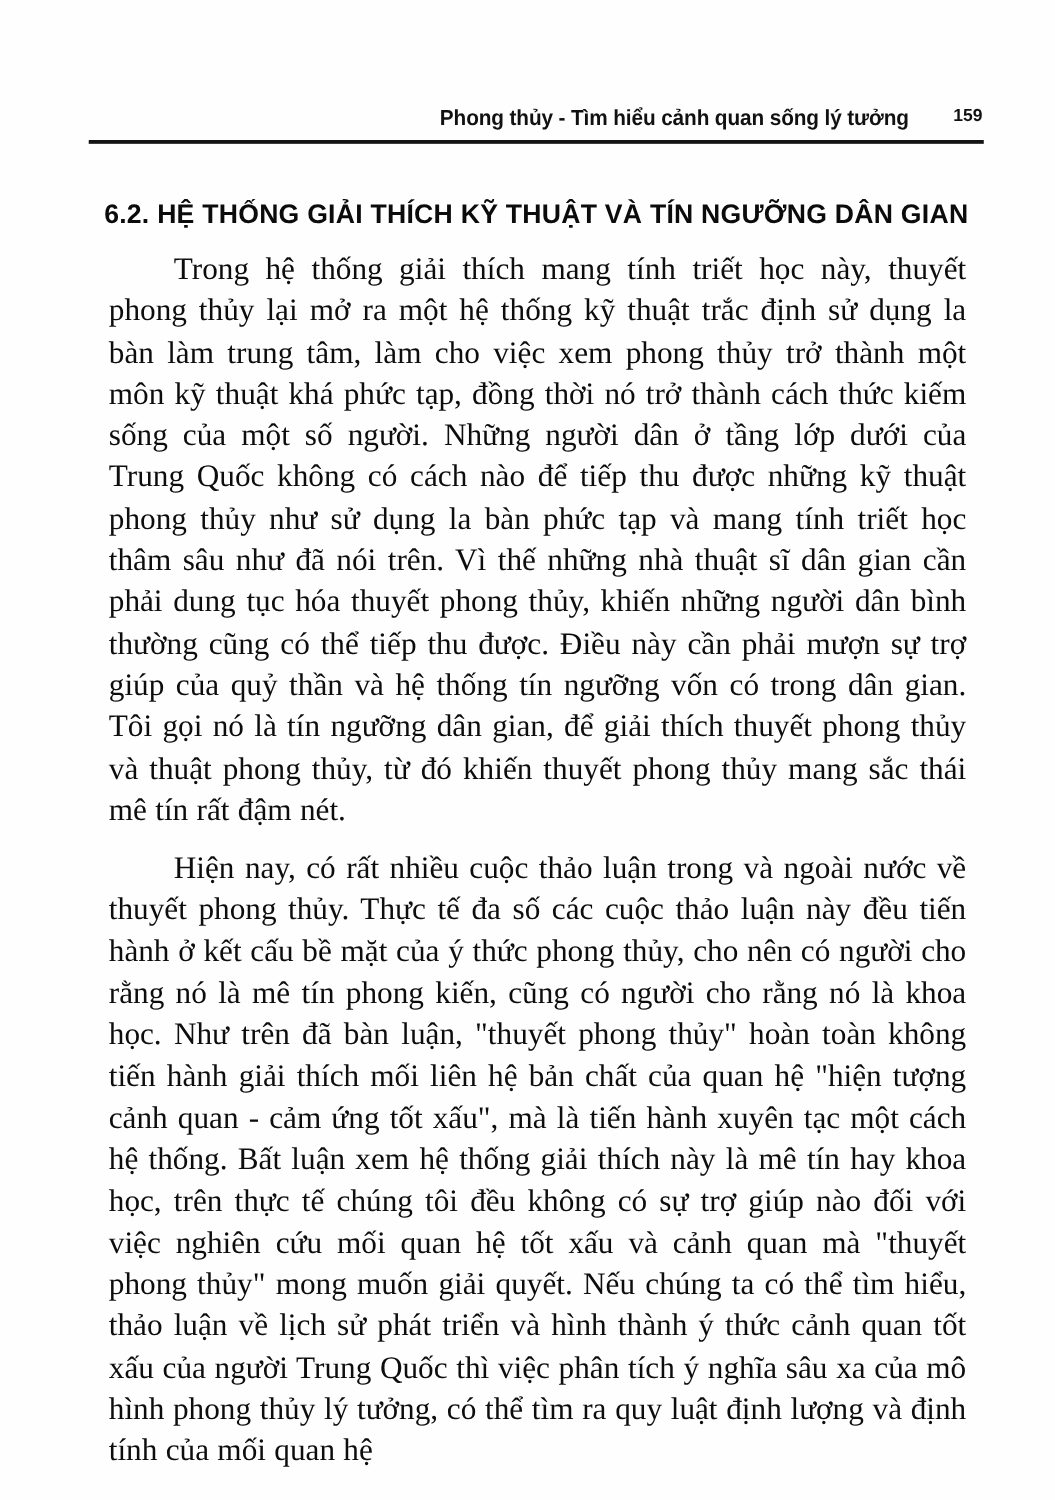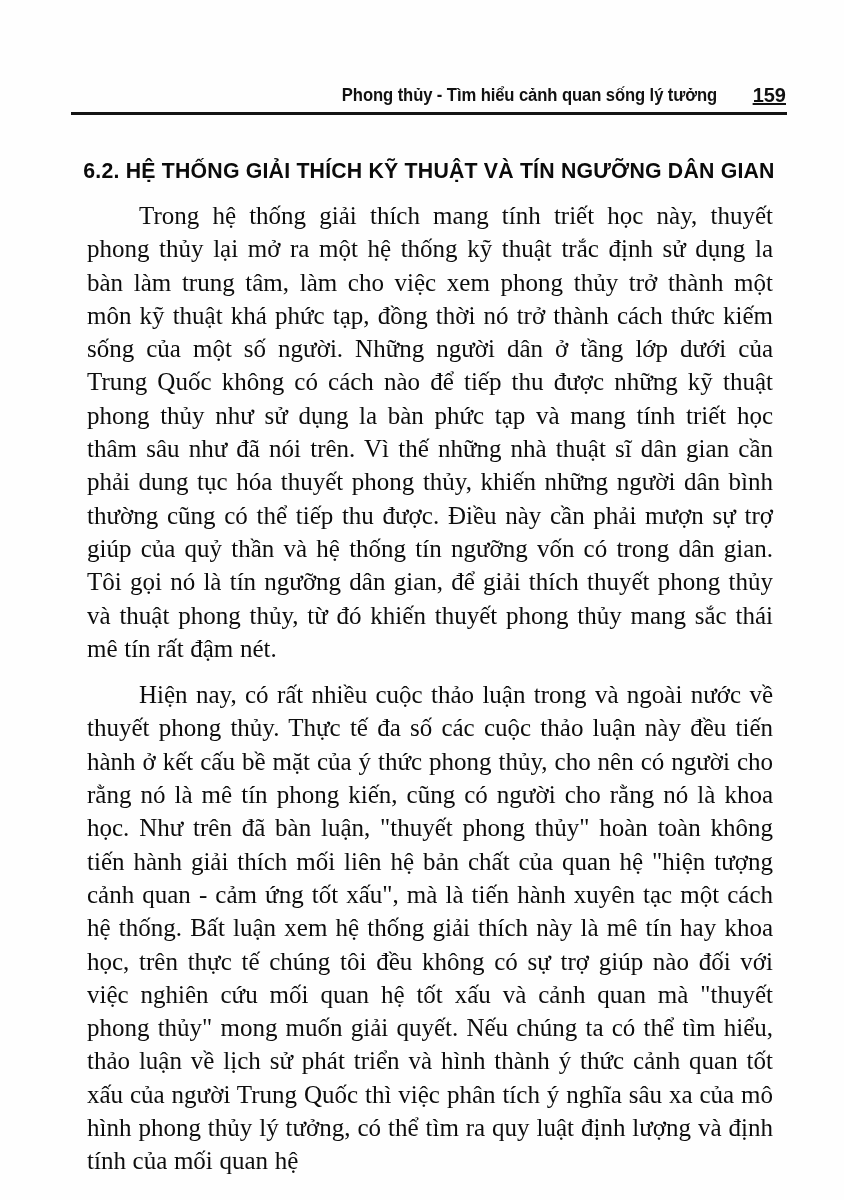--- a/index.html
+++ b/index.html
@@ -25,40 +25,39 @@
     background: #fefefe;
   }
 
   
   .header {
     position: absolute;
     left: 72px;
     top: 84px;
     width: 714px;
     display: flex;
-    align-items: center;
+    align-items: flex-start;
     justify-content: flex-end;
   }
   .header-title {
     font-family: "Liberation Sans", "DejaVu Sans", sans-serif;
     font-weight: bold;
     font-size: 17.5px;
     letter-spacing: -0.1px;
     transform: scaleX(0.95);
     transform-origin: right baseline;
     white-space: nowrap;
     color: #111111;
   }
   .header-pageno {
     font-family: "Liberation Sans", "DejaVu Sans", sans-serif;
     font-weight: bold;
-    font-size: 20px;
+    font-size: 14px;
     margin-left: 26px;
     color: #111111;
-    text-decoration: underline;
   }
   .header-rule {
     position: absolute;
     left: 71px;
     top: 112px;
     width: 716px;
     height: 3px;
     background: #141414;
   }
   .header-rule::after {

